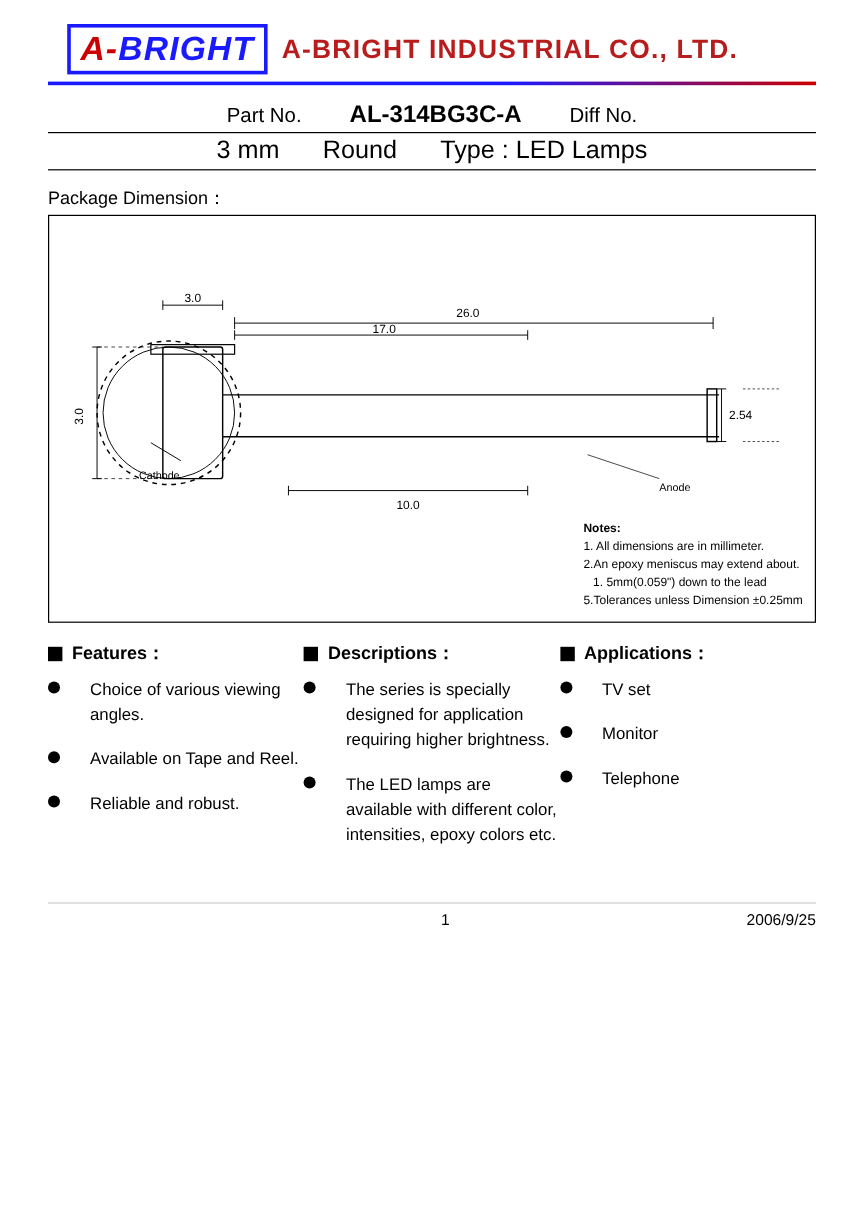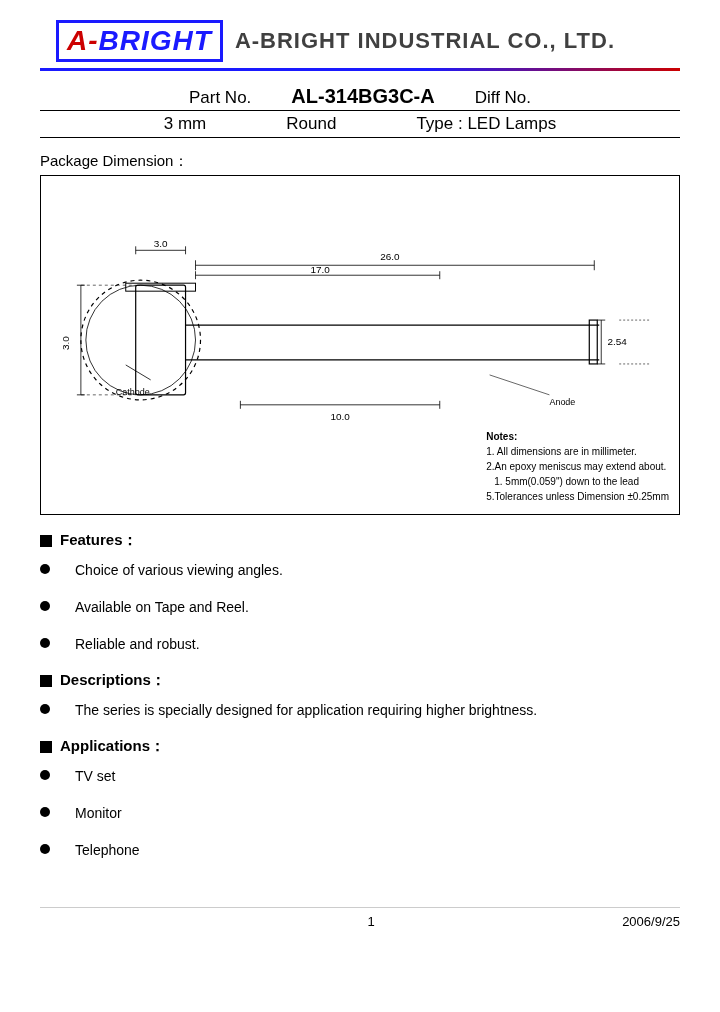--- a/index.html
+++ b/index.html
@@ -27,21 +27,21 @@
       border: 3px solid #1a1aff;
       padding: 2px 8px;
       margin-right: 12px;
       letter-spacing: 1px;
       font-family: Arial Black, Arial, sans-serif;
     }
     .logo-text span { color: #cc0000; }
     .company-name {
       font-size: 22px;
       font-weight: bold;
-      color: #404040;
+      color: #b91c1c;
       letter-spacing: 1px;
     }
     .header-underline {
       height: 3px;
       background: linear-gradient(to right, #1a1aff 60%, #cc0000 100%);
       margin-bottom: 14px;
     }
 
     
     .part-info {
@@ -54,22 +54,22 @@
       align-items: baseline;
       gap: 40px;
       font-size: 17px;
       margin-bottom: 2px;
     }
     .part-no-value { font-size: 20px; font-weight: bold; }
     .part-info-row2 {
       display: flex;
       justify-content: center;
       align-items: baseline;
-      gap: 80px;
-      font-size: 17px;
+      gap: 36px;
+      font-size: 21px;
       border-top: 1.5px solid #000;
       border-bottom: 1.5px solid #000;
       padding: 3px 0;
       margin-bottom: 14px;
     }
 
     
     .package-section {
       margin-bottom: 14px;
     }
@@ -239,21 +239,21 @@
       <div style="font-size:10px; font-weight:bold;">Notes:</div>
       <div style="font-size:10px;">1. All dimensions are in millimeter.</div>
       <div style="font-size:10px;">2.An epoxy meniscus may extend about.</div>
       <div style="font-size:10px; padding-left:8px;">   1. 5mm(0.059") down to the lead</div>
       <div style="font-size:10px;">5.Tolerances unless Dimension ±0.25mm</div>
     </div>
   </div>
 </div>
 
 <div class="features-section">
-  <div style="display:flex; gap:0;flex-direction:column;">
+  <div style="display:flex; gap:0;">
 
     <div class="col">
       <div class="col-header">
         <span class="black-square"></span>
         <span>Features：</span>
       </div>
       <div class="bullet-item">
         <span class="bullet-circle"></span>
         <span>Choice of various viewing angles.</span>
       </div>
@@ -269,20 +269,24 @@
 
     <div class="col">
       <div class="col-header">
         <span class="black-square"></span>
         <span>Descriptions：</span>
       </div>
       <div class="bullet-item">
         <span class="bullet-circle"></span>
         <span>The series is specially designed for application requiring higher brightness.</span>
       </div>
+      <div class="bullet-item">
+        <span class="bullet-circle"></span>
+        <span>The LED lamps are available with different color, intensities, epoxy colors etc.</span>
+      </div>
     </div>
 
     <div class="col">
       <div class="col-header">
         <span class="black-square"></span>
         <span>Applications：</span>
       </div>
       <div class="bullet-item">
         <span class="bullet-circle"></span>
         <span>TV set</span>

